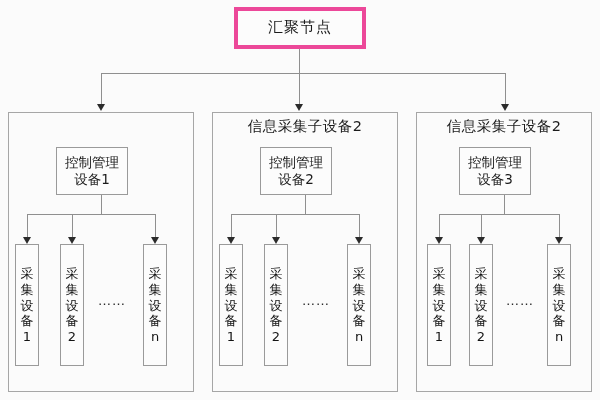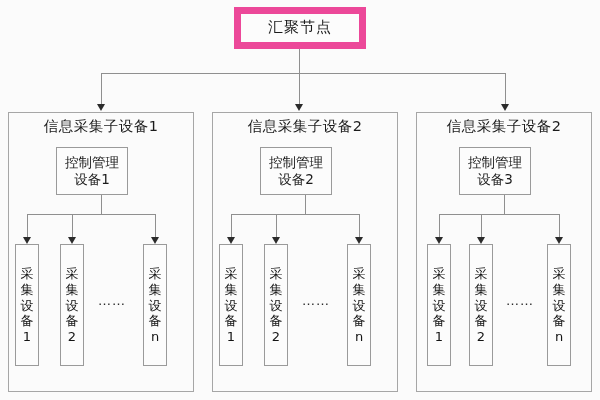--- a/index.html
+++ b/index.html
@@ -19,21 +19,21 @@
     position: relative;
     width: 600px;
     height: 400px;
     background: #fbfbfb;
   }
 
   
   .box {
     position: absolute;
     box-sizing: border-box;
-    border: 7px solid #ec4899;
+    border: 4px solid #ec4899;
     background: #fcfcfc;
     display: flex;
     align-items: center;
     justify-content: center;
     text-align: center;
     color: #1b1b1b;
     line-height: 1.18;
   }
 
   
@@ -160,21 +160,20 @@
   <div class="vline" style="left:101px; top:73px; height:31px;"></div>
   <div class="arrow-head" style="left:96.5px; top:104px;"></div>
 
   <div class="vline" style="left:299px; top:73px; height:31px;"></div>
   <div class="arrow-head" style="left:294.5px; top:104px;"></div>
 
   <div class="vline" style="left:505px; top:73px; height:31px;"></div>
   <div class="arrow-head" style="left:500.5px; top:104px;"></div>
 
   <div class="group g0">
-    <div class="group-title">信息采集子设备1</div>
 
     <div class="control-box" style="left:47px;">
       <span>控制管理</span>
       <span>设备1</span>
     </div>
 
     <div class="vline" style="left:92px; top:82px; height:19px;"></div>
     <div class="hline" style="left:18px; top:101px; width:128px;"></div>
 
     <div class="vline" style="left:18px; top:101px; height:23px;"></div>

